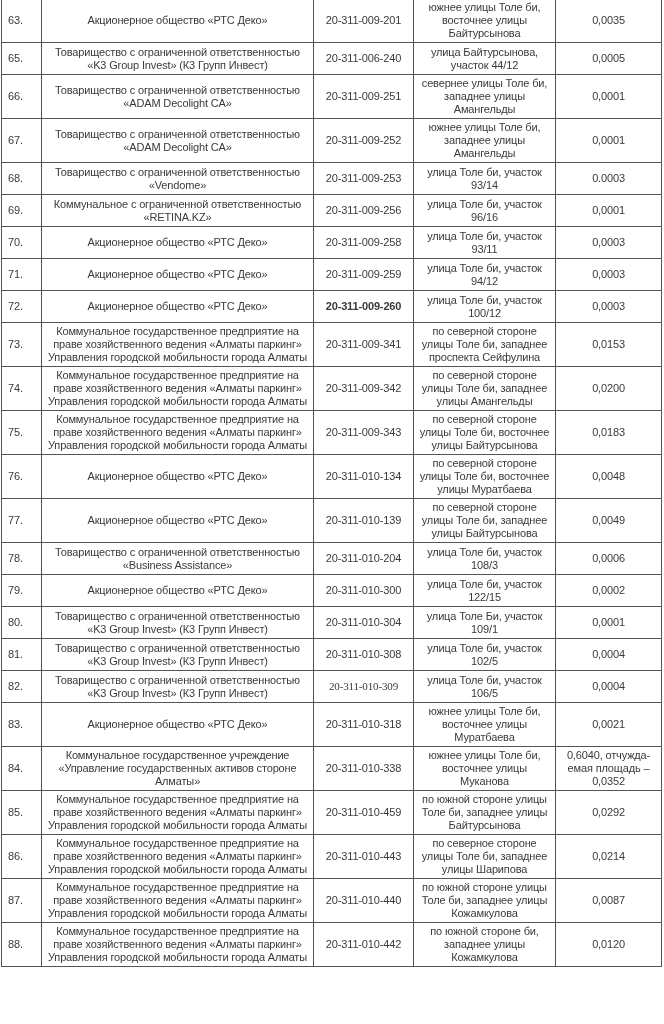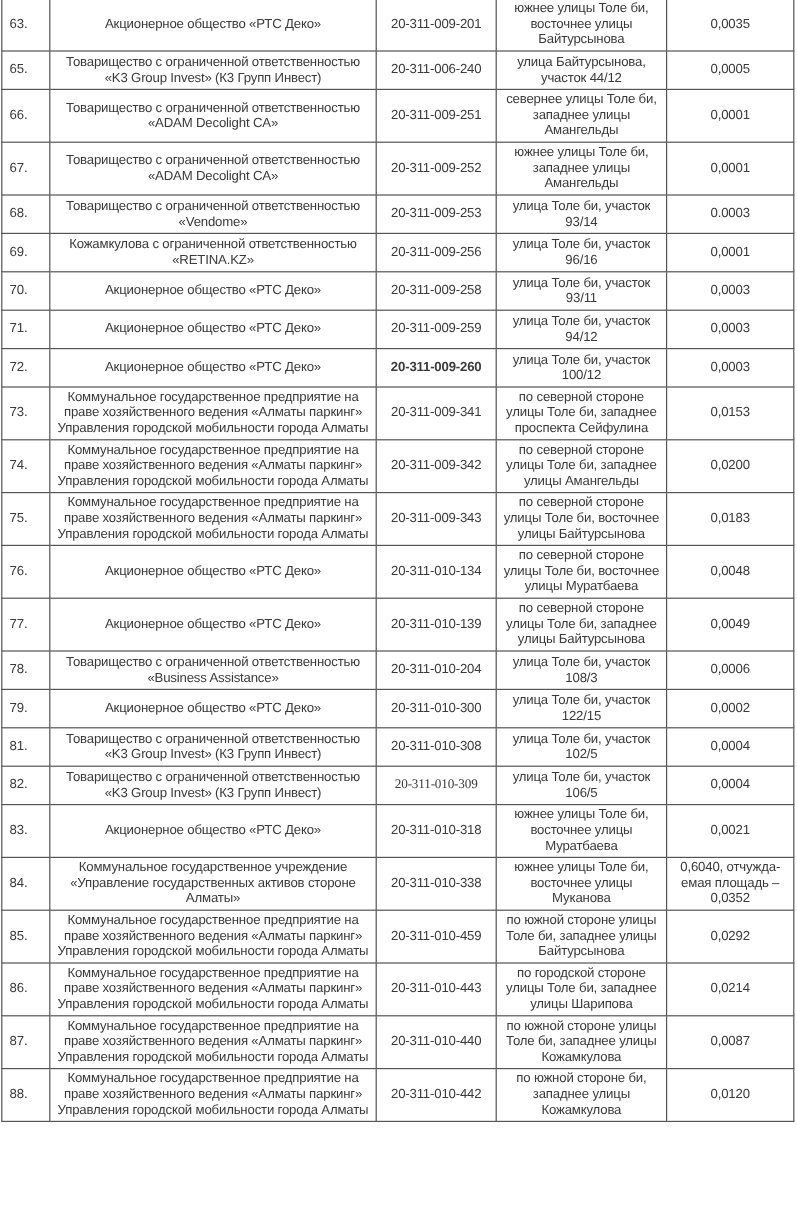--- a/index.html
+++ b/index.html
@@ -59,21 +59,21 @@
   </tr>
         <tr class="h2">
     <td class="num" style="height: 31px;">68.</td>
     <td style="height: 31px;">Товарищество с ограниченной ответственностью «Vendome»</td>
     <td style="height: 31px;">20-311-009-253</td>
     <td style="height: 31px;">улица Толе би, участок 93/14</td>
     <td style="height: 31px;">0.0003</td>
   </tr>
         <tr class="h2">
     <td class="num" style="height: 31px;">69.</td>
-    <td style="height: 31px;">Кожамкулова с ограниченной ответственностью «RETINA.KZ»</td>
+    <td style="height: 31px;">Коммунальное с ограниченной ответственностью «RETINA.KZ»</td>
     <td style="height: 31px;">20-311-009-256</td>
     <td style="height: 31px;">улица Толе би, участок 96/16</td>
     <td style="height: 31px;">0,0001</td>
   </tr>
         <tr class="h2">
     <td class="num" style="height: 31px;">70.</td>
     <td style="height: 31px;">Акционерное общество «РТС Деко»</td>
     <td style="height: 31px;">20-311-009-258</td>
     <td style="height: 31px;">улица Толе би, участок 93/11</td>
     <td style="height: 31px;">0,0003</td>
@@ -135,20 +135,27 @@
     <td style="height: 31px;">0,0006</td>
   </tr>
         <tr class="h2">
     <td class="num" style="height: 31px;">79.</td>
     <td style="height: 31px;">Акционерное общество «РТС Деко»</td>
     <td style="height: 31px;">20-311-010-300</td>
     <td style="height: 31px;">улица Толе би, участок 122/15</td>
     <td style="height: 31px;">0,0002</td>
   </tr>
         <tr class="h2">
+    <td class="num" style="height: 31px;">80.</td>
+    <td style="height: 31px;">Товарищество с ограниченной ответственностью «K3 Group Invest» (К3 Групп Инвест)</td>
+    <td style="height: 31px;">20-311-010-304</td>
+    <td style="height: 31px;">улица Толе Би, участок 109/1</td>
+    <td style="height: 31px;">0,0001</td>
+  </tr>
+        <tr class="h2">
     <td class="num" style="height: 31px;">81.</td>
     <td style="height: 31px;">Товарищество с ограниченной ответственностью «K3 Group Invest» (К3 Групп Инвест)</td>
     <td style="height: 31px;">20-311-010-308</td>
     <td style="height: 31px;">улица Толе би, участок 102/5</td>
     <td style="height: 31px;">0,0004</td>
   </tr>
         <tr class="h2">
     <td class="num" style="height: 31px;">82.</td>
     <td style="height: 31px;">Товарищество с ограниченной ответственностью «K3 Group Invest» (К3 Групп Инвест)</td>
     <td style="height: 31px; font-family: Liberation Serif, serif;">20-311-010-309</td>
@@ -173,21 +180,21 @@
     <td class="num" style="height: 43px;">85.</td>
     <td style="height: 43px;">Коммунальное государственное предприятие на праве хозяйственного ведения «Алматы паркинг» Управления городской мобильности города Алматы</td>
     <td style="height: 43px;">20-311-010-459</td>
     <td style="height: 43px;">по южной стороне улицы Толе би, западнее улицы Байтурсынова</td>
     <td style="height: 43px;">0,0292</td>
   </tr>
         <tr class="h3">
     <td class="num" style="height: 43px;">86.</td>
     <td style="height: 43px;">Коммунальное государственное предприятие на праве хозяйственного ведения «Алматы паркинг» Управления городской мобильности города Алматы</td>
     <td style="height: 43px;">20-311-010-443</td>
-    <td style="height: 43px;">по городской стороне улицы Толе би, западнее улицы Шарипова</td>
+    <td style="height: 43px;">по северное стороне улицы Толе би, западнее улицы Шарипова</td>
     <td style="height: 43px;">0,0214</td>
   </tr>
         <tr class="h3">
     <td class="num" style="height: 43px;">87.</td>
     <td style="height: 43px;">Коммунальное государственное предприятие на праве хозяйственного ведения «Алматы паркинг» Управления городской мобильности города Алматы</td>
     <td style="height: 43px;">20-311-010-440</td>
     <td style="height: 43px;">по южной стороне улицы Толе би, западнее улицы Кожамкулова</td>
     <td style="height: 43px;">0,0087</td>
   </tr>
         <tr class="h3">

